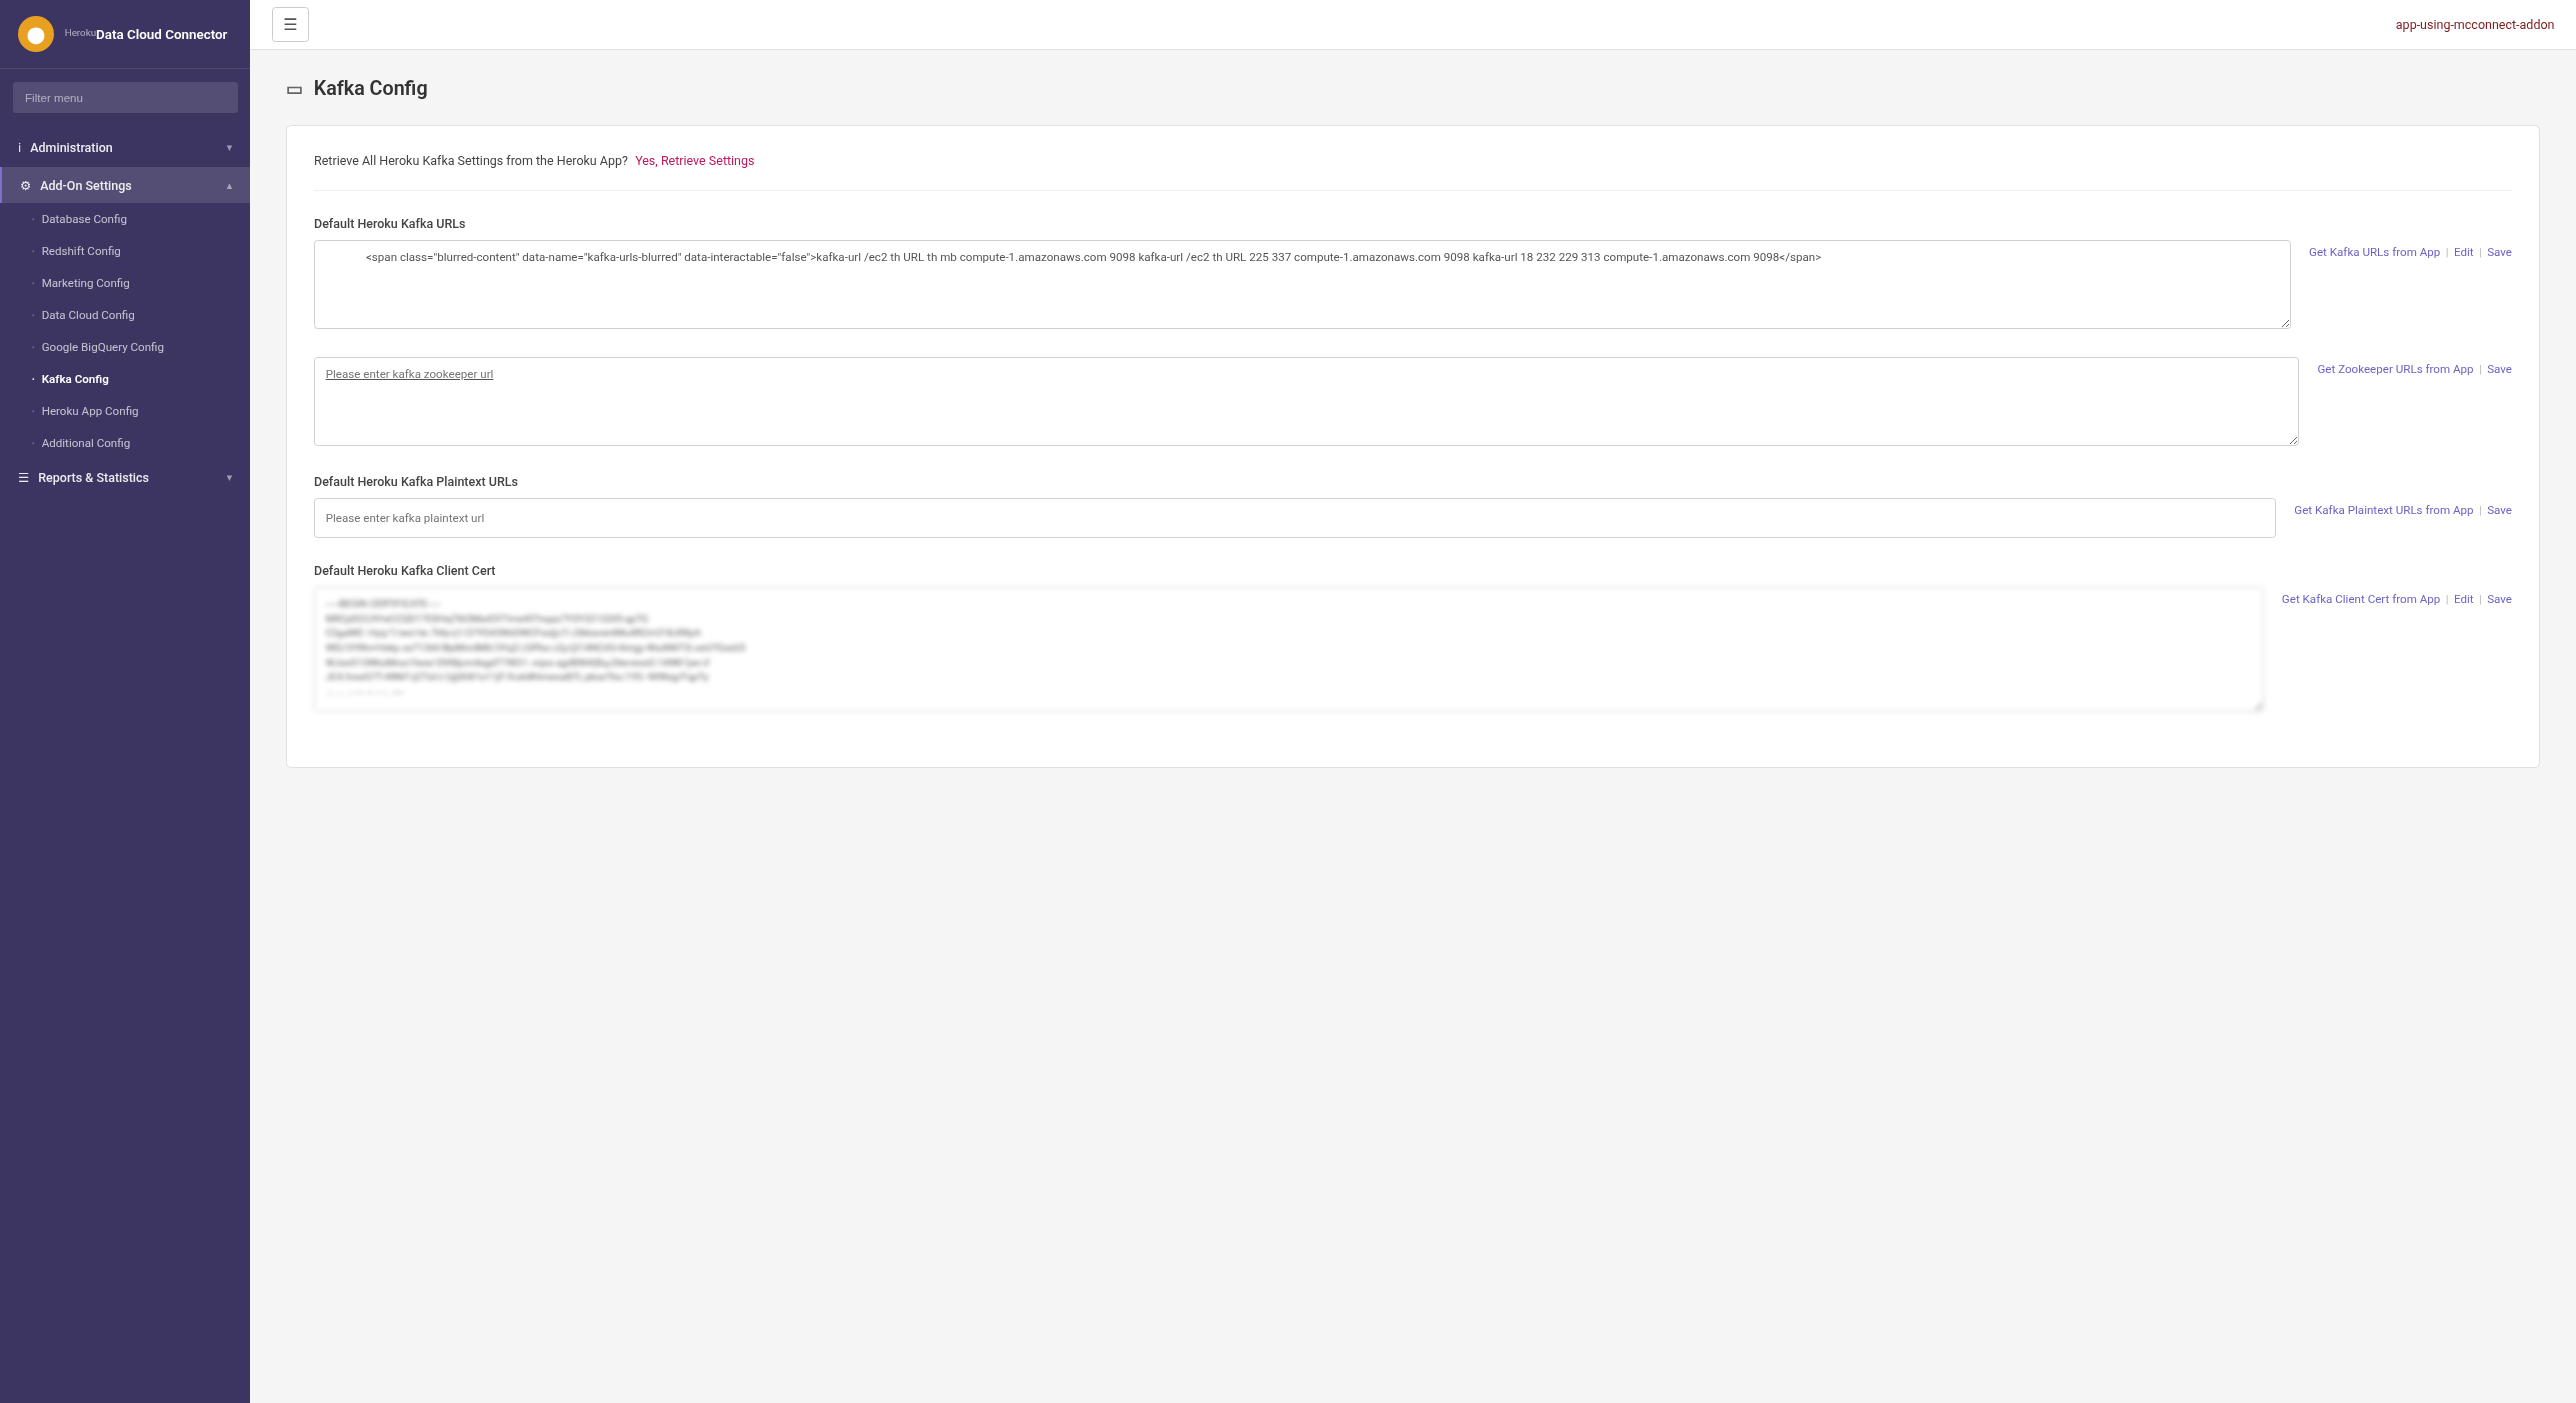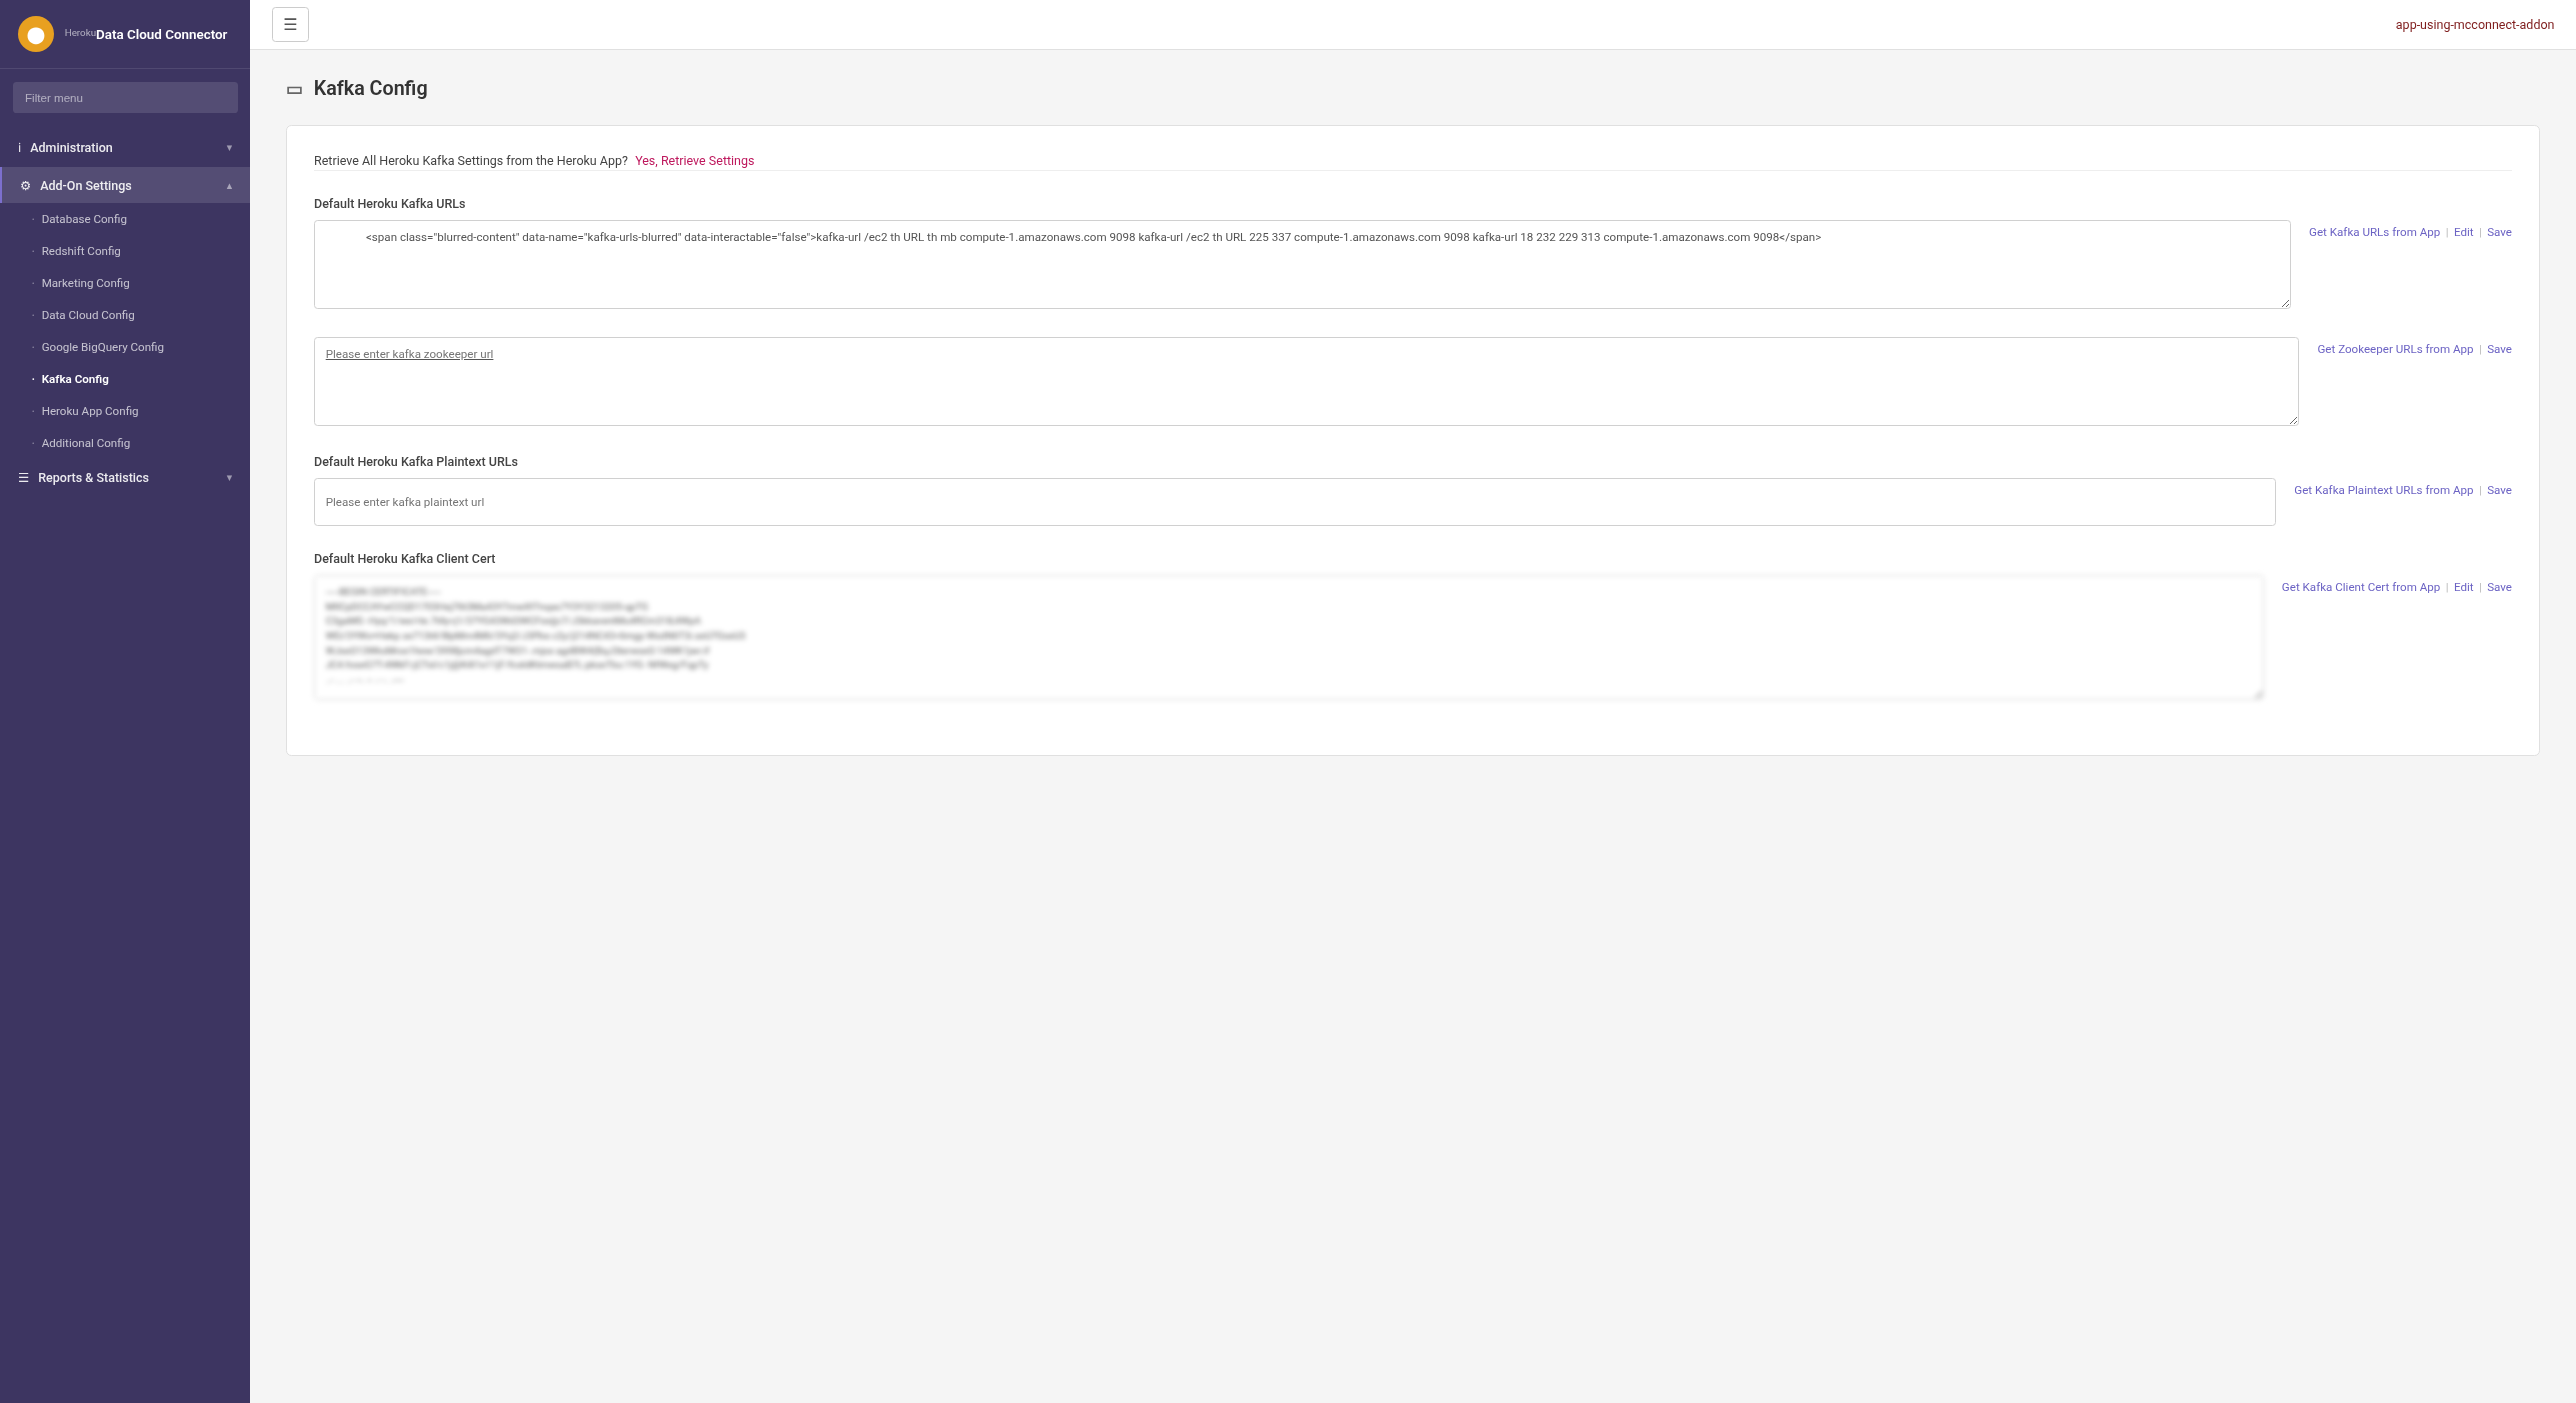--- a/index.html
+++ b/index.html
@@ -137,21 +137,21 @@
       padding: 27px;
     }
 
     .retrieve-row {
       display: flex;
       align-items: center;
       gap: 7.2px;
       margin-bottom: 25px;
       font-size: 12.5px;
       color: #444;
-      padding-bottom: 2px;
+      padding-bottom: 22px;
       border-bottom: 0.9px solid #eee;
     }
     .retrieve-link { color: #be185d; cursor: pointer; }
 
     .field-section { margin-bottom: 25px; }
     .field-label {
       font-size: 12.5px;
       color: #444;
       margin-bottom: 9px;
       font-weight: 500;
@@ -168,21 +168,21 @@
       border-radius: 3.6px;
       padding: 9px 10.7px;
       font-size: 11.6px;
       color: #555;
       background: #fff;
       resize: vertical;
       outline: none;
       font-family: inherit;
     }
     textarea.field-input { min-height: 89px; }
-    input.field-input { height: 48px; resize: none; }
+    input.field-input { height: 40px; resize: none; }
 
     .field-actions {
       display: flex;
       align-items: flex-end;
       gap: 5.4px;
       white-space: nowrap;
       padding-top: 5.4px;
       font-size: 11.6px;
     }
     .action-link { color: #6c63c4; cursor: pointer; font-size: 11.6px; }

